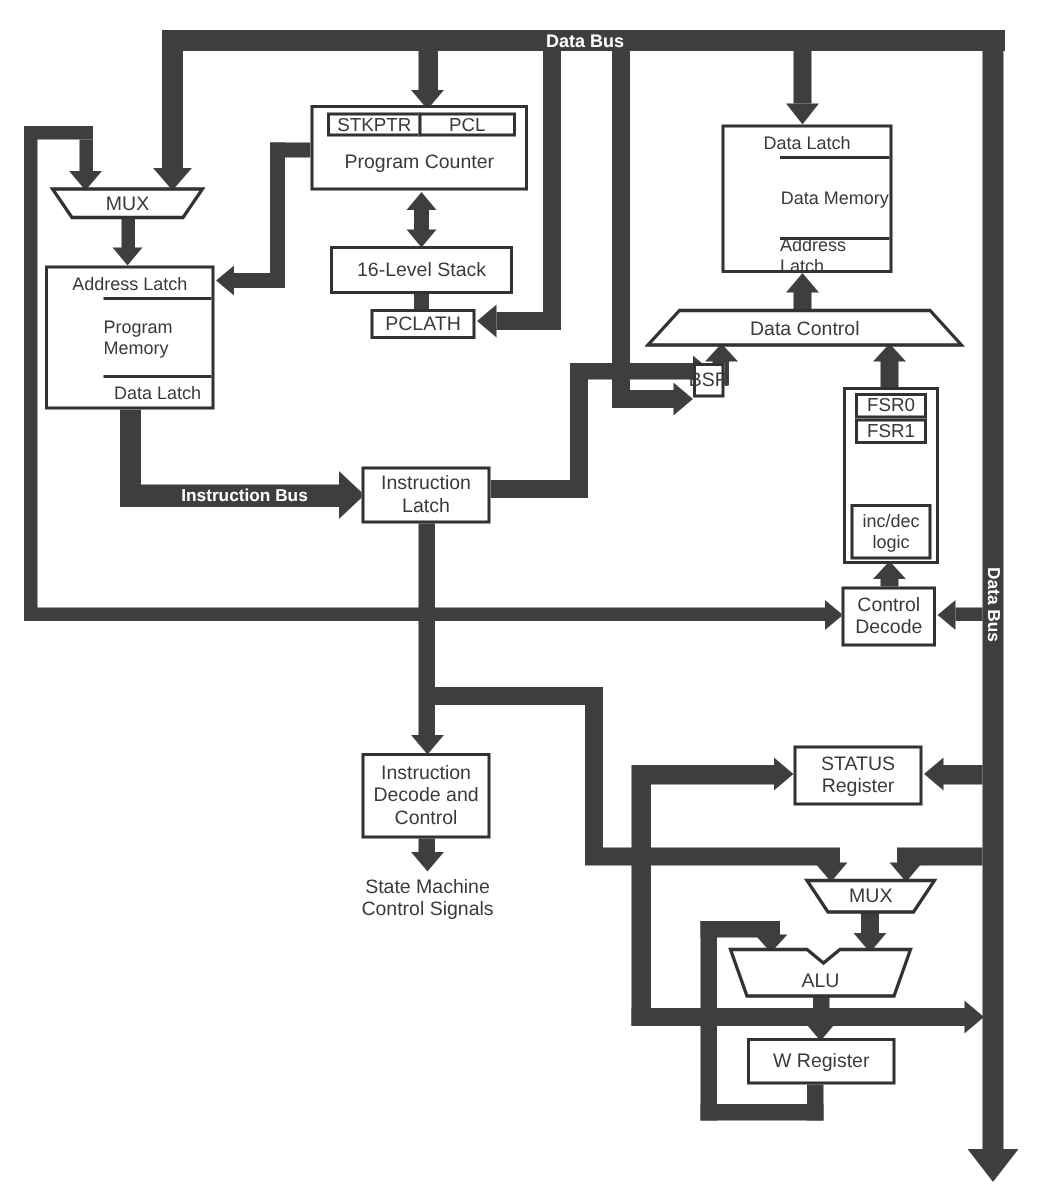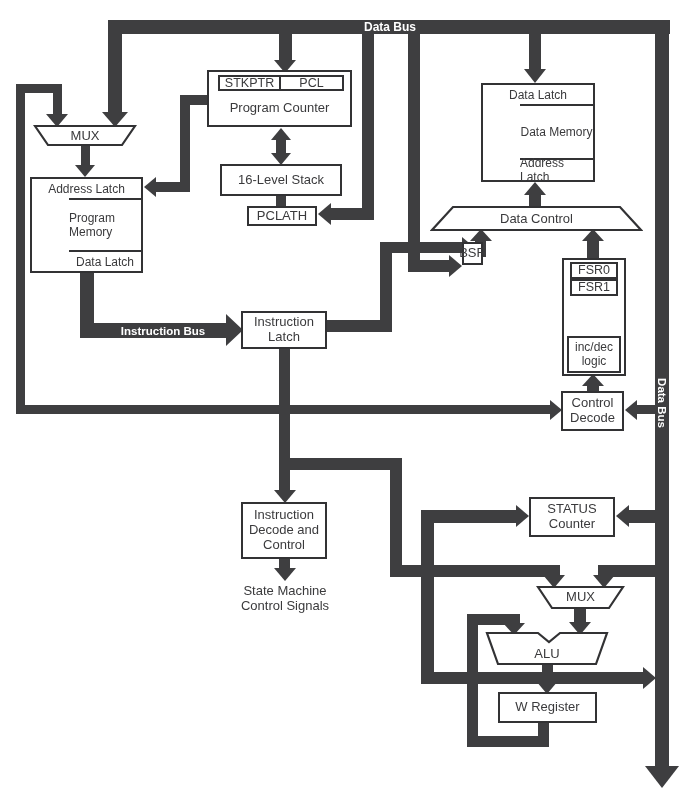--- a/index.html
+++ b/index.html
@@ -201,21 +201,21 @@
 Decode</div>
 
   <div class="box" style="left:241px;top:311px;width:86px;height:38px">Instruction
 Latch</div>
 
   <div class="box" style="left:241px;top:502px;width:86px;height:57px">Instruction
 Decode and
 Control</div>
 
   <div class="box" style="left:529px;top:497px;width:86px;height:40px">STATUS
-Counter</div>
+Register</div>
 
   <div class="box" style="left:498px;top:692px;width:99px;height:31px">W Register</div>
 
   <div class="note" style="left:215px;top:582px;width:140px;height:32px">State Machine
 Control Signals</div>
 
   <div class="buslabel" style="left:355px;top:20px;width:70px;height:14px">Data Bus</div>
   <div class="buslabel" style="left:100px;top:323px;width:126px;height:15px;font-size:11.5px">Instruction Bus</div>
   <div class="buslabel" style="left:631px;top:372px;width:62px;height:62px">
     <span class="rot">Data Bus</span>

